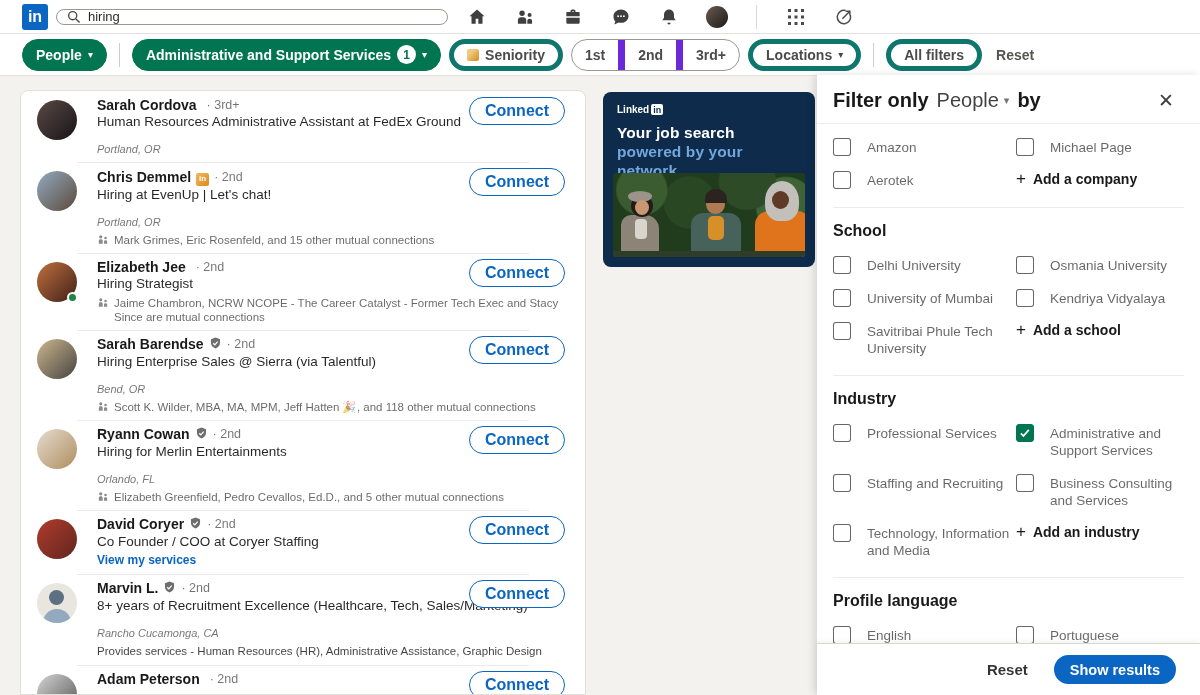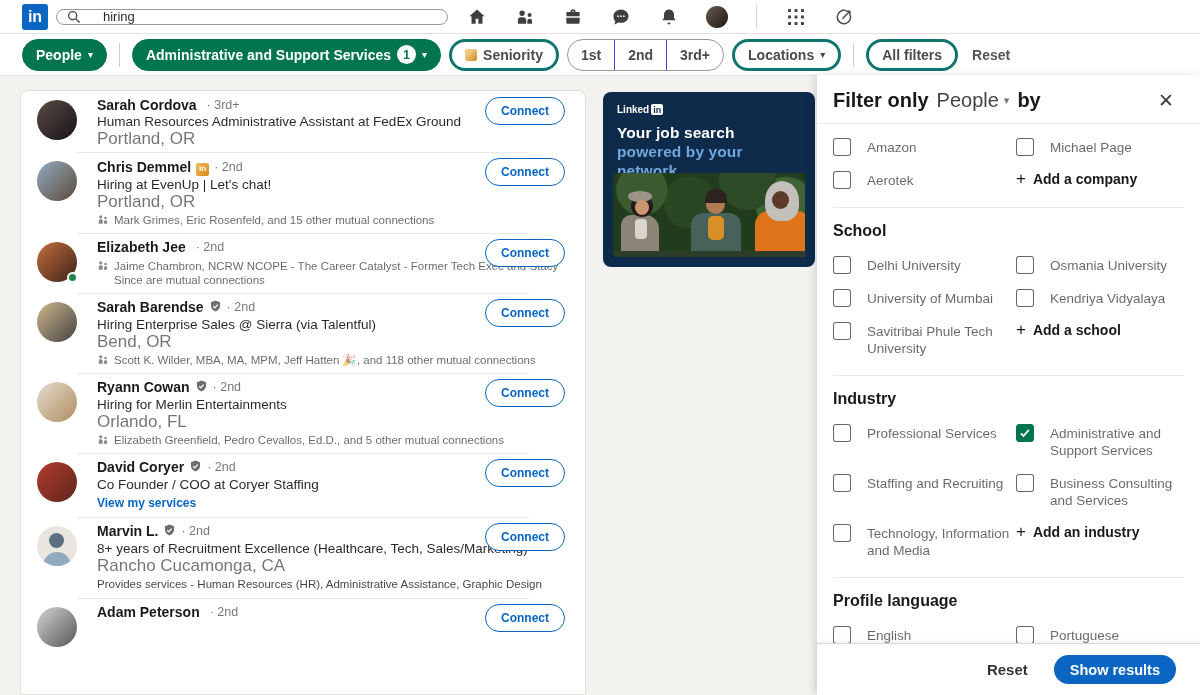--- a/index.html
+++ b/index.html
@@ -7,70 +7,70 @@
   body {
     font-family: "Liberation Sans", "DejaVu Sans", sans-serif;
     background:#f4f2ee; position:relative; color:rgba(0,0,0,.9);
   }
   
   .topnav { position:absolute; left:0; top:0; width:1200px; height:34px;
     background:#fff; border-bottom:1px solid #e3e1dd; display:flex; align-items:center; padding-left:22px; z-index:5; }
   .logo { width:26px; height:26px; background:#0a66c2; color:#fff; border-radius:3px;
     font-weight:bold; font-size:16px; display:flex; align-items:center; justify-content:center; }
   .search-pill { margin-left:8px; width:392px; height:16px; border:1px solid #9a9893; border-radius:14px;
-    background:#fff; display:flex; align-items:center; padding:0 10px; gap:22px; }
+    background:#fff; display:flex; align-items:center; padding:0 10px; gap:7px; }
   .search-pill input { border:none; outline:none; font-size:13px; flex:1; color:rgba(0,0,0,.85);
     font-family:inherit; background:transparent; }
   .nav-icons { display:flex; align-items:center; gap:26px; margin-left:18px; }
   .nav-icon { width:22px; height:22px; display:flex; align-items:center; justify-content:center; cursor:pointer; }
   .nav-divider { width:1px; height:24px; background:#d9d7d2; margin:0 2px; }
   .me-avatar { width:22px; height:22px; border-radius:50%; background:linear-gradient(135deg,#6b5a4e,#1d1a18); }
   
   .filter-bar { position:absolute; left:0; top:34px; width:1200px; height:42px; background:#fff;
     border-bottom:1px solid #e3e1dd; display:flex; align-items:center; padding-left:22px; gap:8px; z-index:5; }
   .pill { height:32px; border-radius:16px; display:flex; align-items:center; gap:6px;
     font-size:14px; font-weight:600; padding:0 13px; cursor:pointer; white-space:nowrap; }
   .pill.green { background:#01754f; color:#fff; border:1px solid #01754f; }
-  .pill.outline { background:#fff; color:#4b4b4b; border:3px solid #0f766e; }
+  .pill.outline { background:#fff; color:#4b4b4b; border:5px solid #0f766e; }
   .caret { font-size:10px; line-height:1; }
   .count-badge { width:19px; height:19px; background:#fff; color:#01754f; border-radius:50%;
     font-size:12px; font-weight:700; display:flex; align-items:center; justify-content:center; }
   .vsep { width:1px; height:24px; background:#cfcdc8; margin:0 4px; }
   .seniority-icon { width:12px; height:12px; border-radius:2px;
     background:linear-gradient(135deg,#f2c981 30%,#cf8c1e); }
   .segments { display:flex; height:32px; border:1px solid #9a9893; border-radius:16px; overflow:hidden; background:#fff; }
   .segment { padding:0 13px; display:flex; align-items:center; font-size:14px; font-weight:600; color:#4b4b4b; cursor:pointer; }
-  .segment + .segment { border-left:1px solid #6d28d9;text-align:right; }
+  .segment + .segment { border-left:7px solid #6d28d9;text-align:right; }
   .reset-link { font-size:14px; font-weight:600; color:#565550; margin-left:6px; cursor:pointer; }
   
   .results-card { position:absolute; left:20px; top:90px; width:566px; height:605px;
     background:#fff; border:1px solid #e1dfda; border-radius:8px 8px 0 0; overflow:hidden; }
   .results-list { list-style:none; }
   .row { position:relative; padding:6px 16px 6px 16px; display:flex; gap:20px; }
   .row:not(:first-child)::before { content:""; position:absolute; top:0; left:56px; right:56px; border-top:1px solid #ebebeb; }
   .avatar { width:40px; height:40px; border-radius:50%; flex:none; position:relative; margin-top:3px; }
   .online-dot { position:absolute; right:-1px; bottom:-1px; width:11px; height:11px; border-radius:50%;
     background:#1d8545; border:2px solid #fff; }
   .avatar.ghost { background:#e9e5df; overflow:hidden; }
   .ghost-head { position:absolute; width:15px; height:15px; border-radius:50%; background:#5d7083; top:7px; left:12px; }
   .ghost-body { position:absolute; width:28px; height:15px; border-radius:14px 14px 0 0; background:#93a9bd; bottom:-1px; left:6px; }
   .row-main { flex:1; min-width:0; padding-right:4px; }
   .name-line { display:flex; align-items:center; gap:5px; line-height:16px; }
   .name { font-size:14px; font-weight:600; color:rgba(0,0,0,.9); cursor:pointer; }
   .degree { font-size:12.5px; color:rgba(0,0,0,.55); }
   .pbadge { width:13px; height:13px; border-radius:2px; background:linear-gradient(135deg,#efb95e,#d98a1c);
     color:#fff; font-size:8px; font-weight:bold; display:inline-flex; align-items:center; justify-content:center; }
   .headline { font-size:13.5px; line-height:16px; margin-top:1px; color:rgba(0,0,0,.85); }
-  .location { font-size:17px; line-height:14px; margin-top:2px; color:rgba(0,0,0,.55); }
+  .location { font-size:11px; line-height:14px; margin-top:12px; color:rgba(0,0,0,.55);font-style:italic; }
   .mutual { display:flex; gap:5px; margin-top:4px; font-size:11.5px; line-height:14px; color:rgba(0,0,0,.6); max-width:478px; }
   .mutual svg { flex:none; margin-top:1px; }
   .services { font-size:11.5px; line-height:15px; margin-top:4px; color:rgba(0,0,0,.75); max-width:478px; }
   .services-link { font-size:12px; line-height:15px; margin-top:2px; color:#0a66c2; font-weight:600; cursor:pointer; display:inline-block; }
   .connect-btn { position:absolute; right:20px; top:6px; height:28px; padding:0 15px; border-radius:14px;
-    border:1px solid #0a66c2; background:#fff; color:#0a66c2; font-size:12px; font-weight:600;
+    border:1px solid #0a66c2; background:#fff; color:#0a66c2; font-size:16px; font-weight:600;
     font-family:inherit; cursor:pointer; }
   
   .ad { position:absolute; left:603px; top:92px; width:212px; height:175px; border-radius:8px;
     background:#0e2b4c; overflow:hidden; padding:12px 14px 0; cursor:pointer; }
   .ad-logo { display:flex; align-items:center; gap:2px; }
   .ad-logo-text { color:#fff; font-weight:bold; font-size:10px; }
   .ad-logo-box { background:#fff; color:#0e2b4c; font-weight:bold; font-size:9px; border-radius:2px;
     padding:0 2px; height:11px; display:flex; align-items:center; }
   .ad-headline { margin-top:8px; font-size:15.5px; font-weight:700; line-height:19px; color:#fff; letter-spacing:.1px; }
   .ad-headline .blue { color:#71a7dd; }
@@ -274,20 +274,21 @@
   <li class="row">
     <div class="avatar" style="background: linear-gradient(135deg, rgb(192, 112, 61), rgb(64, 32, 25));">
           <span class="online-dot"></span>
         </div>
     <div class="row-main">
       <div class="name-line">
         <span class="name">Elizabeth Jee</span>
         <span class="badge-slot"></span>
         <span class="degree">· 2nd</span>
       </div>
+      <div class="headline">Hiring Strategist</div>
       <div class="mutual">
         <svg viewBox="0 0 16 16" width="12" height="12" fill="#8a8a8a">
               <circle cx="5" cy="3.8" r="2.1"></circle>
               <path d="M2.4 13V9.2c0-1.3 1-2.2 2.2-2.2h.8c1.2 0 2.2.9 2.2 2.2V13z"></path>
               <circle cx="11.4" cy="5.2" r="1.7"></circle>
               <path d="M9.3 13v-2.9c0-1.1.8-1.9 1.8-1.9h.6c1 0 1.9.8 1.9 1.9V13z"></path>
             </svg>
         <span>Jaime Chambron, NCRW NCOPE - The Career Catalyst - Former Tech Exec and Stacy Since are mutual connections</span>
       </div>
 

